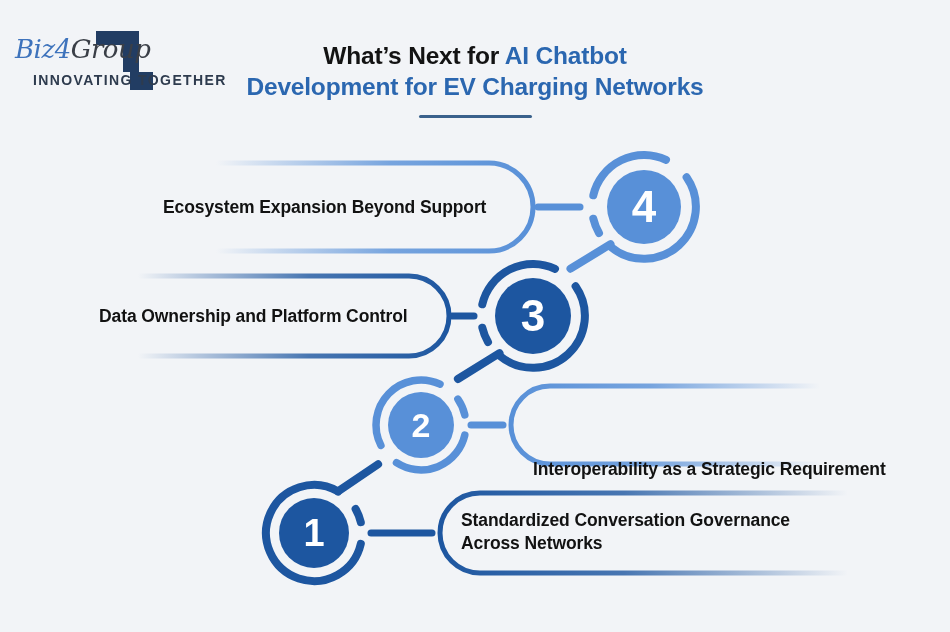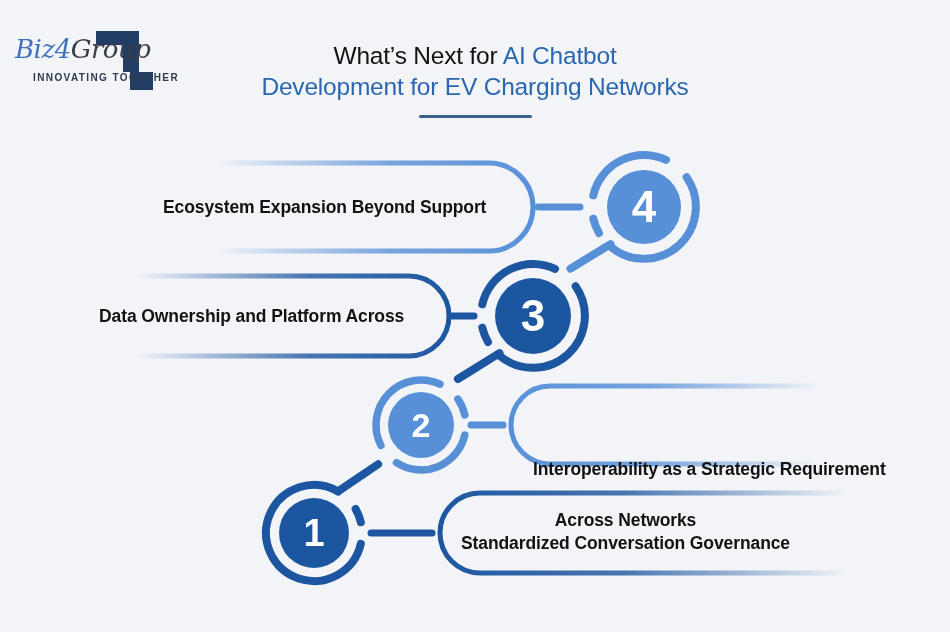--- a/index.html
+++ b/index.html
@@ -16,44 +16,43 @@
   .logo-wordmark {
     position:absolute; left:15px; top:34px;
     font-family:"DejaVu Serif","Liberation Serif",serif;
     font-style:italic; font-size:26px; line-height:30px;
     white-space:nowrap; letter-spacing:-0.5px;
   }
   .logo-wordmark .lw-blue { color:#3e73bc; }
   .logo-wordmark .lw-dark { color:#3a3f47; }
   .logo-tagline {
     position:absolute; left:33px; top:72px;
-    font-size:10px; font-weight:700; letter-spacing:1.4px;
+    font-size:14px; font-weight:700; letter-spacing:1.4px;
     color:#2e3b4e; white-space:nowrap;
   }
 
   
   .title-wrap {
     position:absolute; left:0; top:40px; width:100%;
     text-align:center;
-    font-size:24.5px; font-weight:400; line-height:31px;
+    font-size:24.5px; font-weight:700; line-height:31px;
     letter-spacing:-0.2px;
   }
   .title-black { color:#131313; }
   .title-blue  { color:#2b67b0; }
   .title-underline {
     width:113px; height:3px; background:#3a618c;
     border-radius:2px; margin:13px auto 0;
   }
 
   
   .step-label {
     position:absolute;
     font-size:17.5px; font-weight:700; color:#121212;
     letter-spacing:-0.1px;
-    text-align:center;
   }
   .step-label span { display:block; line-height:23px; white-space:nowrap; }
 </style>
 </head>
 <body>
 
 <div id="canvas">
 
   <svg id="diagram-svg" width="950" height="632" viewBox="0 0 950 632">
       <defs>
@@ -125,27 +124,27 @@
   </div>
 
   <div class="title-wrap">
     <div><span class="title-black">What’s Next for </span><span class="title-blue">AI Chatbot</span></div>
     <div class="title-blue">Development for EV Charging Networks</div>
     <div class="title-underline"></div>
   </div>
 
   <div id="labels-layer">
       <div class="step-label" style="left: 461px; top: 509px;">
+        <span>Standardized Conversation Governance</span>
         <span>Across Networks</span>
-        <span>Standardized Conversation Governance</span>
       </div>
       <div class="step-label" style="left: 533px; top: 414px; margin-top: 44px;">
         <span>Interoperability as a Strategic Requirement</span>
       </div>
       <div class="step-label" style="left: 99px; top: 305px;">
-        <span>Data Ownership and Platform Across</span>
+        <span>Data Ownership and Platform Control</span>
       </div>
       <div class="step-label" style="left: 163px; top: 196px;">
         <span>Ecosystem Expansion Beyond Support</span>
       </div>
     </div>
 
 </div>
 
 </body></html>

